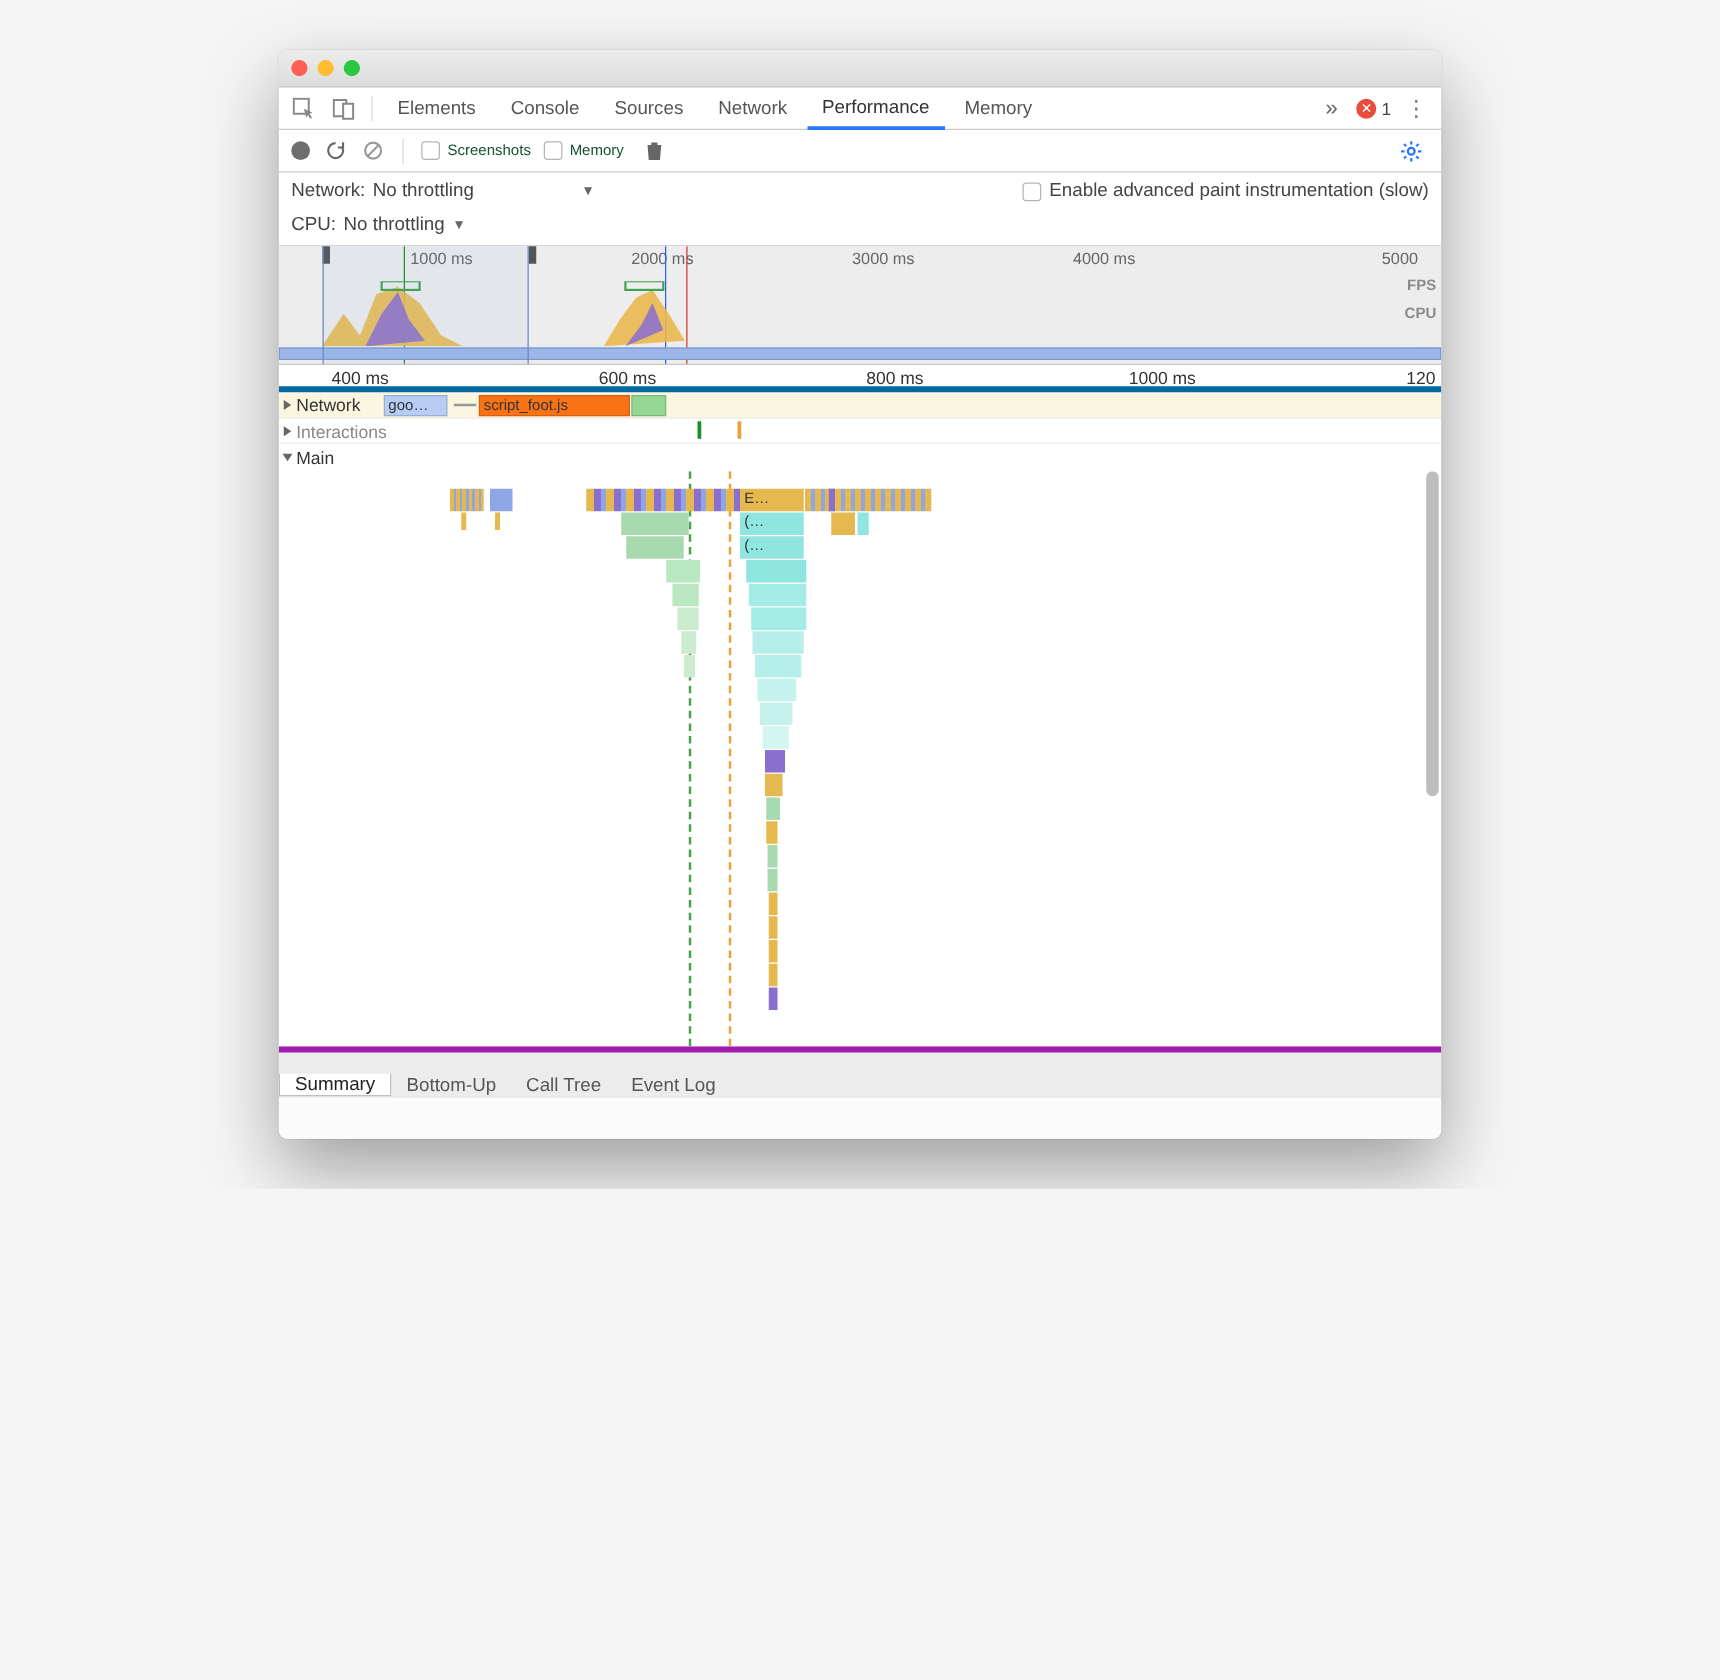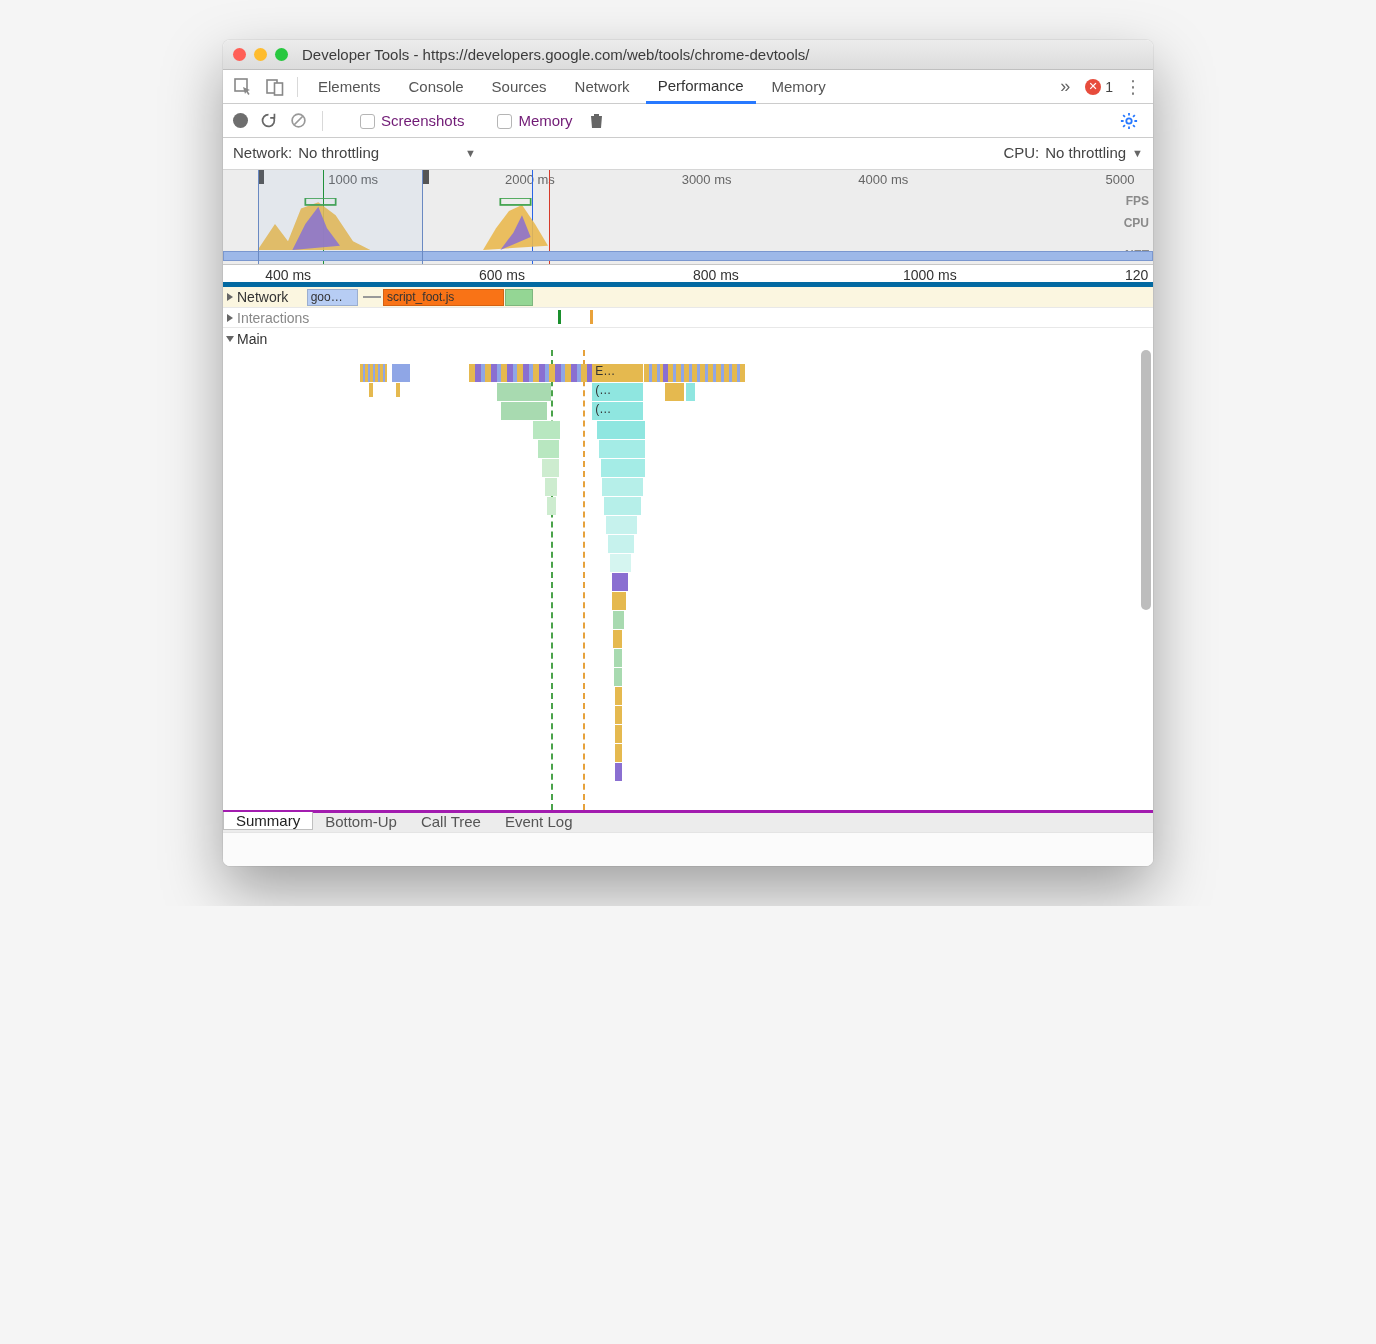--- a/index.html
+++ b/index.html
@@ -45,21 +45,21 @@
   .err-badge { display:flex;align-items:center;gap:4px;font-size:14px;color:#444;}
   .err-badge .dot{width:16px;height:16px;border-radius:50%;background:#e74c3c;color:#fff;display:flex;align-items:center;justify-content:center;font-size:11px;}
 
   
   .perf-bar {
     display:flex; align-items:center; gap:10px; height:34px; padding:0 10px;
     border-bottom:1px solid #ccc;
   }
   .record-dot{width:15px;height:15px;border-radius:50%;background:#6e6e6e;}
   .chkbox { width:15px;height:15px;border:1.5px solid #b5b5b5;border-radius:3px;display:inline-block;vertical-align:middle;margin-right:6px;}
-  .perf-bar .label{font-size:15px;color:#701a75;margin-left:23px;}
+  .perf-bar .label{font-size:12px;color:#14532d;}
   .gear { margin-left:auto; color:#2879ff;}
 
   
   .settings {
     border-bottom:1px solid #d6d6d6; padding:6px 10px 8px; font-size:15px; color:#444;
     display:grid; grid-template-columns: 1fr auto; row-gap:10px; column-gap:24px;
   }
   .settings .row{display:flex;align-items:center;gap:6px;}
   .dropdown{display:flex;align-items:center;gap:10px;}
   .dd-caret{color:#666;font-size:11px;}
@@ -88,39 +88,38 @@
   .disclosure.open{transform:rotate(90deg);}
   .seg{position:absolute;top:2px;height:17px;border:1px solid rgba(0,0,0,.15);font-size:12px;overflow:hidden;white-space:nowrap;padding:0 3px;color:#333;}
   .main-area{position:relative;height:460px;background:#fff;overflow:hidden;}
   .flame{position:absolute;left:0;right:18px;top:0;bottom:0;}
   .scrollbar{position:absolute;right:2px;top:0;width:10px;bottom:0;}
   .scrollthumb{position:absolute;right:0;width:10px;border-radius:5px;background:#bdbdbd;}
   .vline{position:absolute;top:0;bottom:0;width:0;border-left:2px dashed;}
   .bar{position:absolute;height:18px;}
 
   
-  .bottom-tabs{display:flex;height:22px;border-top:3px solid #a21caf;align-items:flex-start;font-size:15px;color:#555;}
+  .bottom-tabs{display:flex;height:40px;border-top:5px solid #a21caf;align-items:flex-end;font-size:15px;color:#555;}
   .bottom-tabs .btab{padding:0 12px;display:flex;align-items:center;}
   .bottom-tabs .btab.active{background:#fff;border:1px solid #bfbfbf;border-top:none;color:#222;margin-top:-1px;}
   .bottom-filler{height:34px;background:#fbfbfb;border-top:1px solid #e4e4e4;}
 
   svg{display:block;}
 </style>
 </head>
 <body>
 
 <div class="window">
 
   <div class="titlebar">
     <div class="traffic">
       <span class="tl-c"></span>
       <span class="tl-m"></span>
       <span class="tl-x"></span>
     </div>
-    <div class="title">Developer Tools - https://developers.google.com/web/tools/chrome-devtools/</div>
   </div>
 
   <div class="tabs">
     <div class="icon-btn">
       <svg width="18" height="18" viewBox="0 0 18 18">
           <rect x="1" y="1" width="12" height="12" fill="none" stroke="#888" stroke-width="1.6"></rect>
           <path d="M9 9 l7 3 -2.4 1 2 3 -1.3 .9 -2-3 -1.3 2.2z" fill="#888"></path>
         </svg>
     </div>
     <div class="icon-btn">
@@ -174,20 +173,23 @@
           <path d="M10 1v3M10 16v3M1 10h3M16 10h3M3.5 3.5l2 2M14.5 14.5l2 2M16.5 3.5l-2 2M5.5 14.5l-2 2" stroke="#2879ff" stroke-width="2"></path>
         </svg>
     </span>
   </div>
 
   <div class="settings">
     <div class="row dropdown">
       <span>Network:</span>
       <span><span>No throttling</span></span>
       <span class="dd-caret" style="margin-left:80px;">▼</span>
+    </div>
+    <div class="row">
+      <label><span class="chkbox"></span><span>Enable advanced paint instrumentation (slow)</span></label>
     </div>
     <div class="row dropdown">
       <span>CPU:</span>
       <span><span>No throttling</span></span>
       <span class="dd-caret">▼</span>
     </div>
   </div>
 
   <div class="overview">
     <div class="ticks">

